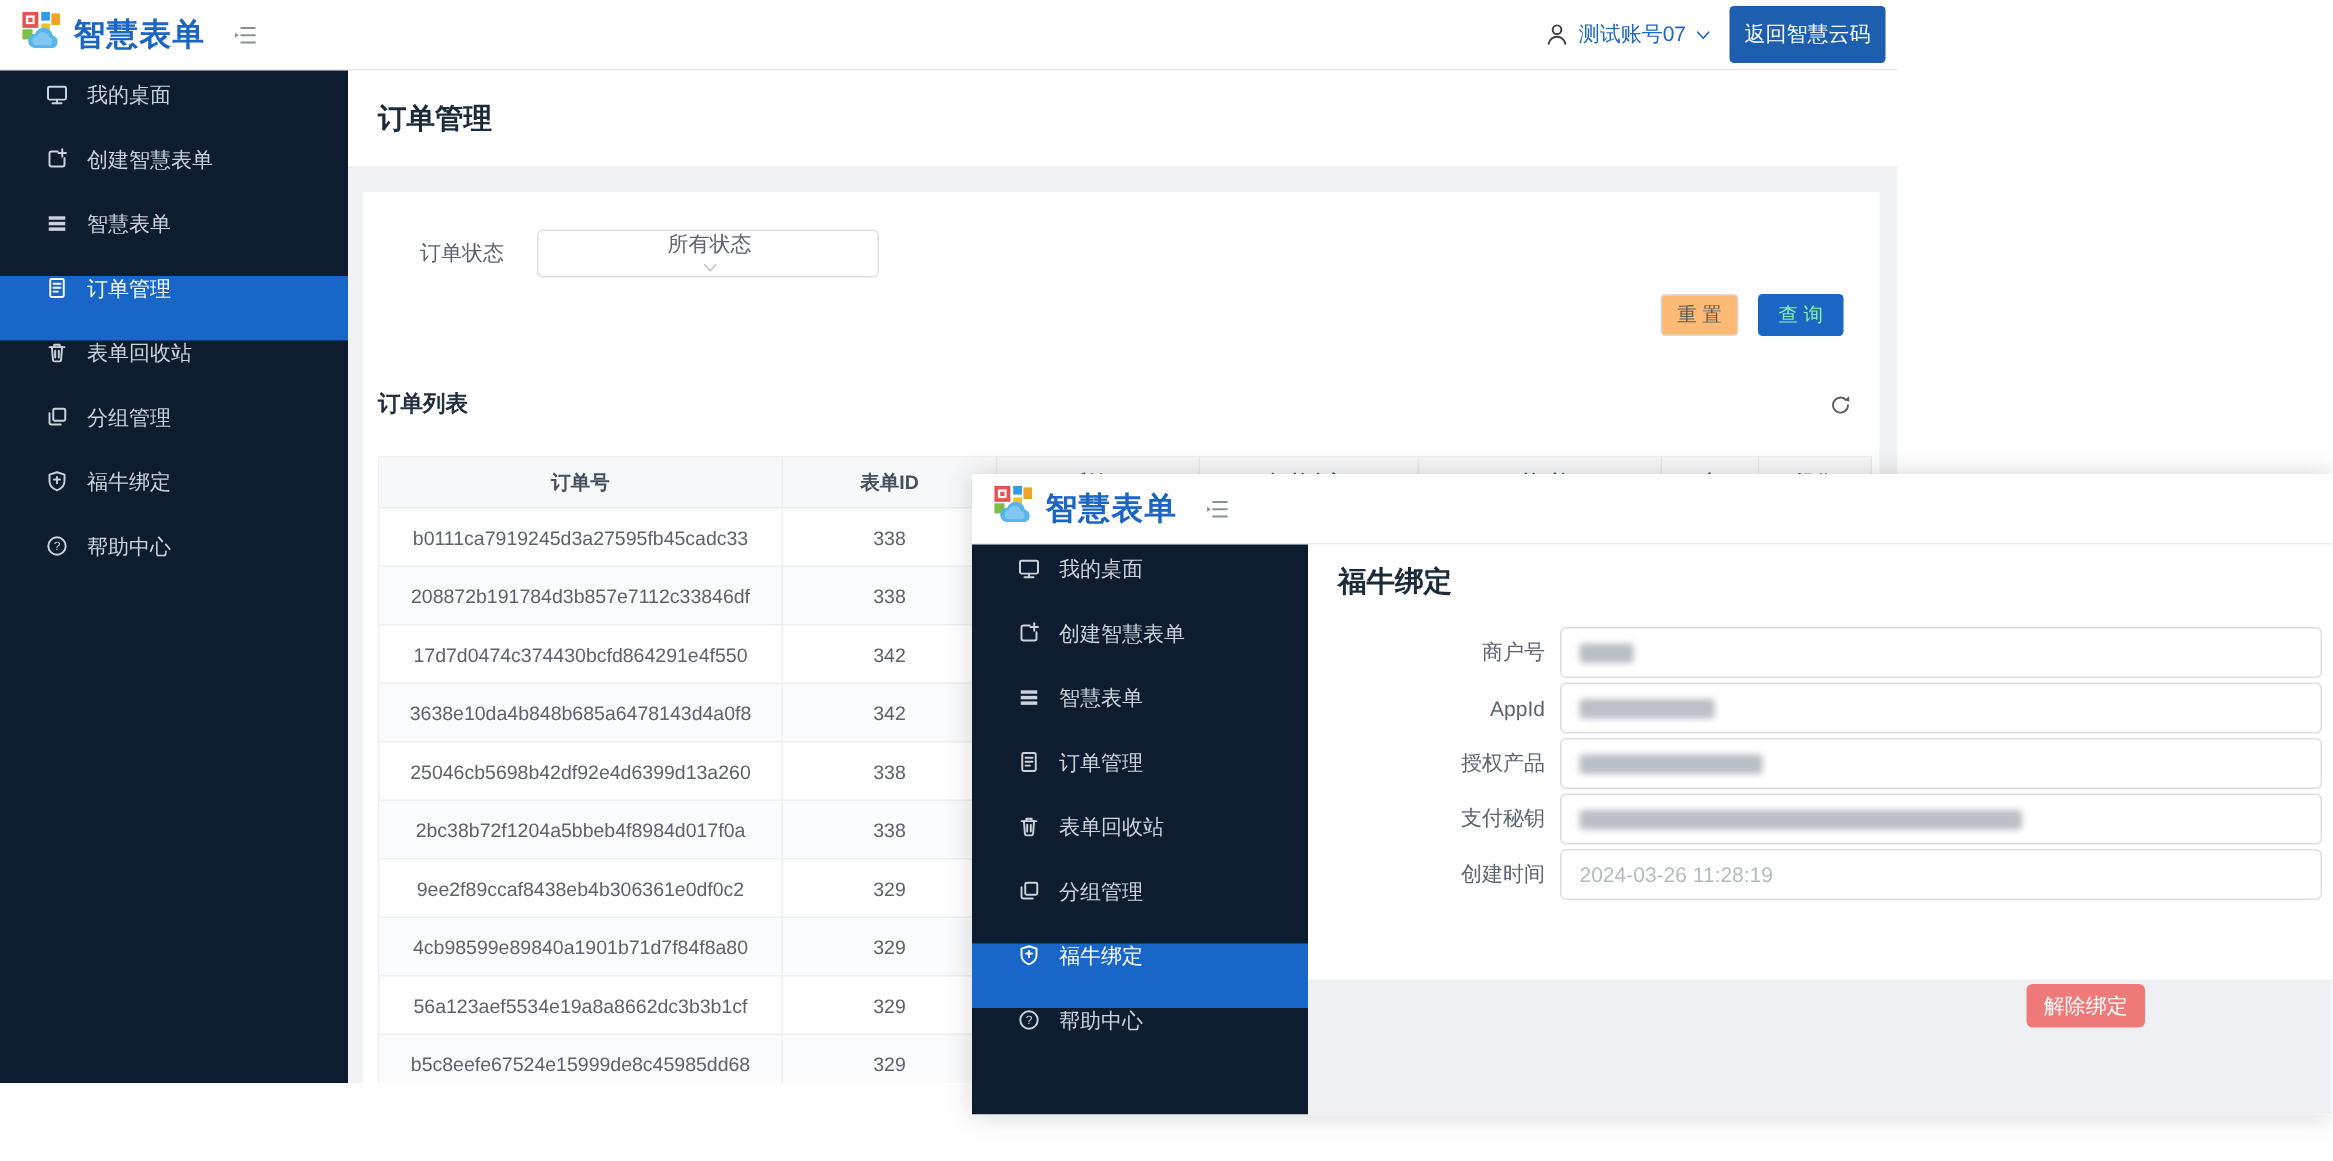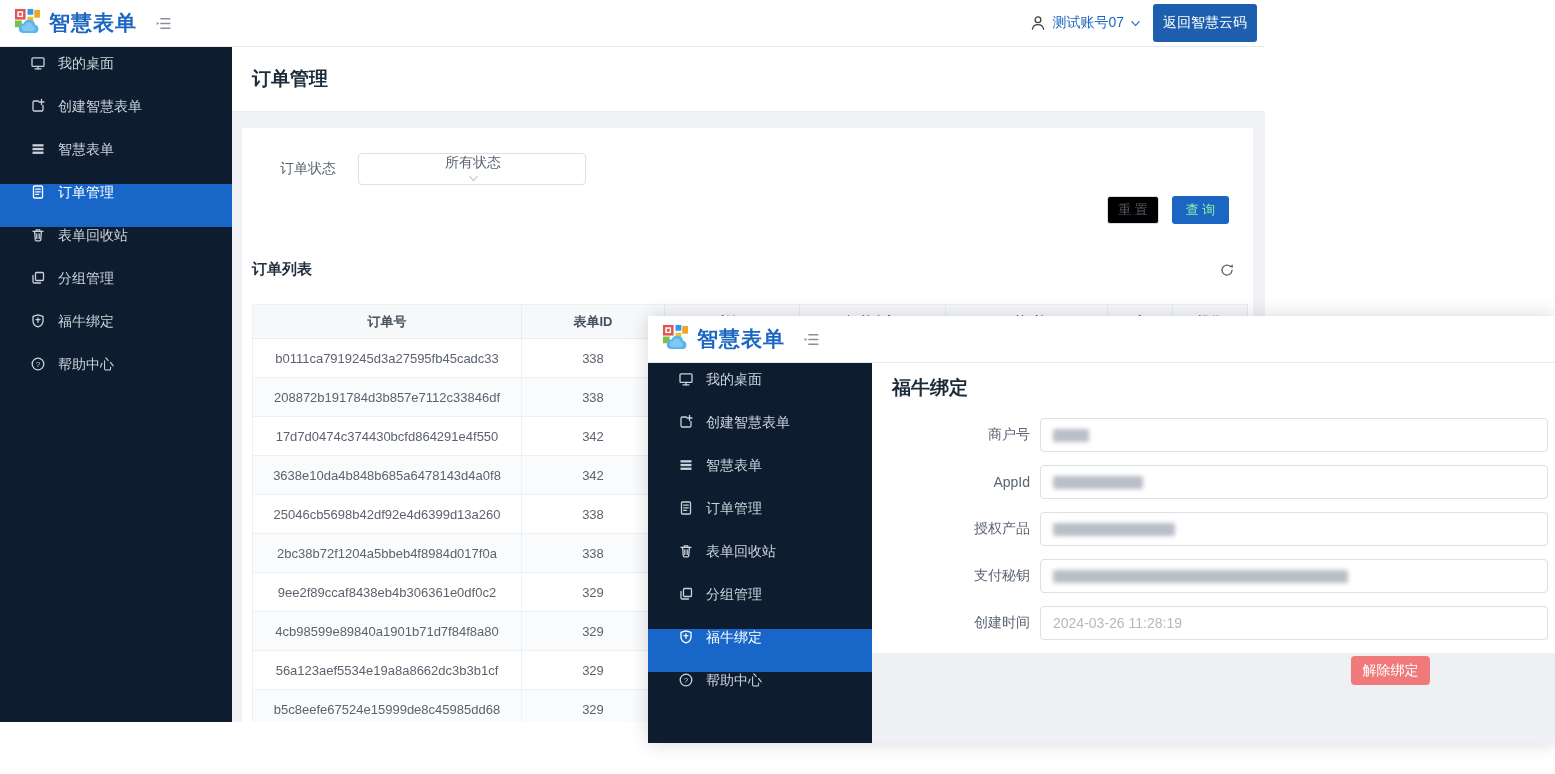--- a/index.html
+++ b/index.html
@@ -29,36 +29,36 @@
   .title-band{height:65px;background:#fff;border-bottom:1px solid #ebedf0;display:flex;align-items:center;padding-left:20px;box-sizing:border-box;}
   .title-band h1{font-size:19px;color:#1c2b3a;margin:0;font-weight:bold;}
   .gray{position:absolute;top:65px;left:0;right:0;bottom:0;background:#f0f2f5;padding-left:47px;}
   .card{position:absolute;left:10px;right:12px;top:16px;bottom:0;background:#fff;padding:25px 6px 0 10px;box-sizing:border-box;}
   
   .filter-row{display:flex;align-items:center;margin-left:28px;}
   .filter-label{font-size:14px;color:#5b6472;margin-right:22px;white-space:nowrap;}
   .select{width:228px;height:32px;border:1px solid #dcdfe6;border-radius:4px;display:flex;align-items:center;justify-content:space-between;padding:0 10px 0 12px;color:#5b6472;font-size:14px;cursor:pointer;background:#fff;box-sizing:border-box;flex-direction:column;}
   .sel-caret{color:#c0c4cc;display:flex;}
   .actions{display:flex;justify-content:flex-end;gap:13px;margin:11px 18px 0 0;}
-  .btn-plain{min-width:52px;height:28px;background:#000000;border:1px solid #d9dce3;border-radius:3px;color:#555c66;font-size:13px;cursor:pointer;font-family:inherit;padding:0 8px;}
+  .btn-plain{min-width:52px;height:28px;background:#fdba74;border:1px solid #d9dce3;border-radius:3px;color:#555c66;font-size:13px;cursor:pointer;font-family:inherit;padding:0 8px;}
   .btn-query{min-width:57px;height:28px;background:var(--primary);color:#86efac;border:none;border-radius:3px;font-size:13px;cursor:pointer;font-family:inherit;padding:0 8px;}
   
   .list-head{display:flex;justify-content:space-between;align-items:center;margin:36px 12px 25px 0;font-size:15px;color:#222f3e;font-weight:bold;}
   .refresh{color:#5f6368;display:flex;cursor:pointer;}
   table.orders{border-collapse:collapse;table-layout:fixed;width:995px;font-size:13px;border-top:1px solid #edf0f4;border-left:1px solid #edf0f4;}
   table.orders th{background:#f7f8fa;height:31px;font-weight:bold;color:#46505e;border-right:1px solid #e9ecf0;border-bottom:1px solid #e9ecf0;overflow:hidden;white-space:nowrap;}
   table.orders td{height:36px;text-align:center;color:#5c636e;border-right:1px solid #edf0f4;border-bottom:1px solid #edf0f4;overflow:hidden;white-space:nowrap;background:#fff;}
   table.orders tr:nth-child(even) td{background:#fafbfc;}
   th.op-col{box-shadow:-5px 0 6px rgba(0,0,0,.05);}
   
   .f-title-band{height:50px;background:#fff;display:flex;align-items:center;padding-left:20px;box-sizing:border-box;}
   .f-title-band h1{font-size:19px;color:#1c2b3a;margin:0;font-weight:bold;}
   .f-white{position:absolute;top:0;left:0;right:0;height:290px;background:#fff;}
   .form{padding-top:5px;}
-  .f-row{display:flex;align-items:center;margin-bottom:13px;}
+  .f-row{display:flex;align-items:center;margin-bottom:3px;}
   .f-label{flex:0 0 158px;text-align:right;font-size:14px;color:#5b6472;margin-right:10px;white-space:nowrap;}
   .input-box{flex:1;height:34px;border:1px solid #dcdfe6;border-radius:4px;margin-right:7px;display:flex;align-items:center;padding-left:12px;background:#fff;box-sizing:border-box;}
   .blur-bar{height:13px;background:#b9bec7;border-radius:2px;filter:blur(2.2px);}
   .input-text{color:#b4bac3;font-size:14px;white-space:nowrap;}
   .f-gray{position:absolute;left:0;right:0;top:290px;bottom:0;background:#eef0f4;}
   .unbind{position:absolute;left:479px;top:3px;width:79px;height:29px;background:var(--danger);color:#fff;border:none;border-radius:4px;font-size:14px;cursor:pointer;font-family:inherit;white-space:nowrap;}
 </style>
 </head>
 <body>
 

